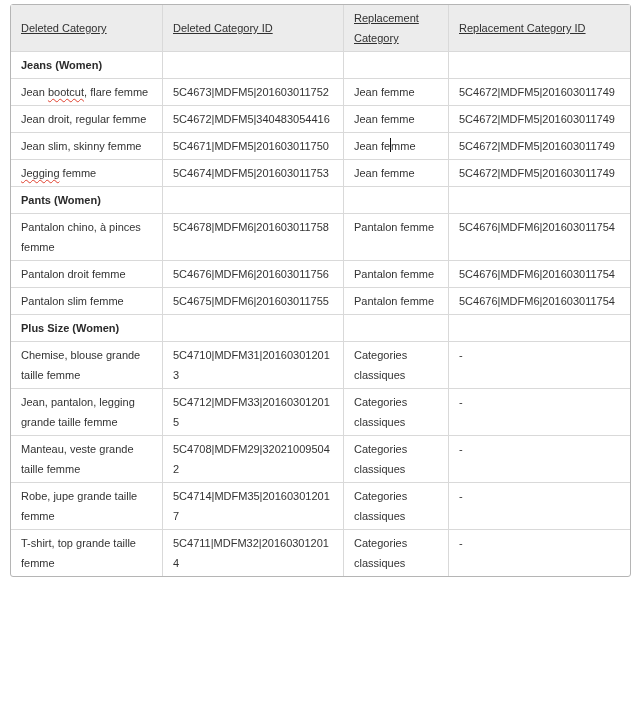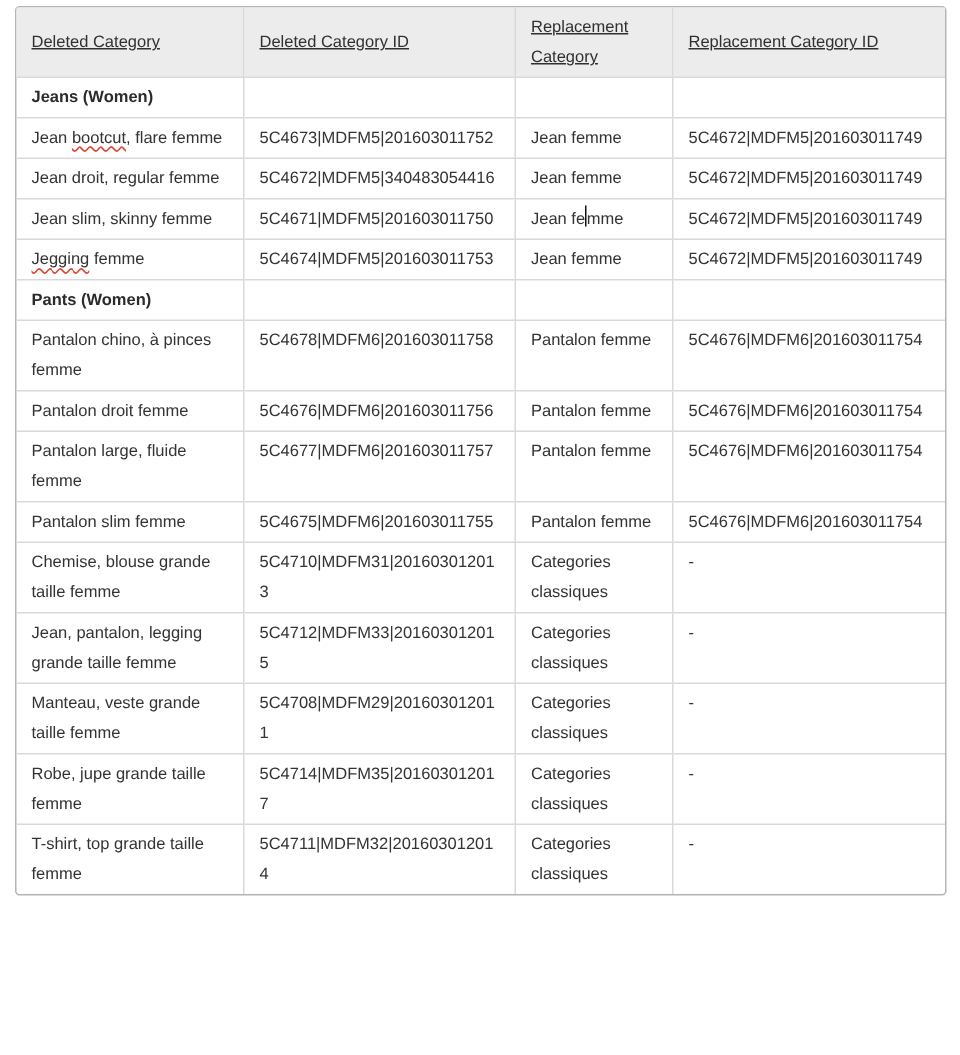--- a/index.html
+++ b/index.html
@@ -126,46 +126,46 @@
           <td>Pantalon femme</td>
           <td>5C4676|MDFM6|201603011754</td>
         </tr>
         <tr>
           <td>Pantalon droit femme</td>
           <td>5C4676|MDFM6|201603011756</td>
           <td>Pantalon femme</td>
           <td>5C4676|MDFM6|201603011754</td>
         </tr>
         <tr>
-          <td>Pantalon large, fluide femme</td>
-          <td>5C4677|MDFM6|201603011757</td>
-          <td>Pantalon femme</td>
-          <td>5C4676|MDFM6|201603011754</td>
-        </tr>
-        <tr>
           <td>Pantalon slim femme</td>
           <td>5C4675|MDFM6|201603011755</td>
           <td>Pantalon femme</td>
           <td>5C4676|MDFM6|201603011754</td>
+        </tr>
+        <tr class="section-row">
+          <td>Plus Size (Women)</td>
+          <td></td>
+          <td></td>
+          <td></td>
         </tr>
         <tr>
           <td>Chemise, blouse grande taille femme</td>
           <td>5C4710|MDFM31|201603012013</td>
           <td>Categories classiques</td>
           <td>-</td>
         </tr>
         <tr>
           <td>Jean, pantalon, legging grande taille femme</td>
           <td>5C4712|MDFM33|201603012015</td>
           <td>Categories classiques</td>
           <td>-</td>
         </tr>
         <tr>
           <td>Manteau, veste grande taille femme</td>
-          <td>5C4708|MDFM29|201603012011</td>
+          <td>5C4708|MDFM29|320210095042</td>
           <td>Categories classiques</td>
           <td>-</td>
         </tr>
         <tr>
           <td>Robe, jupe grande taille femme</td>
           <td>5C4714|MDFM35|201603012017</td>
           <td>Categories classiques</td>
           <td>-</td>
         </tr>
         <tr>

